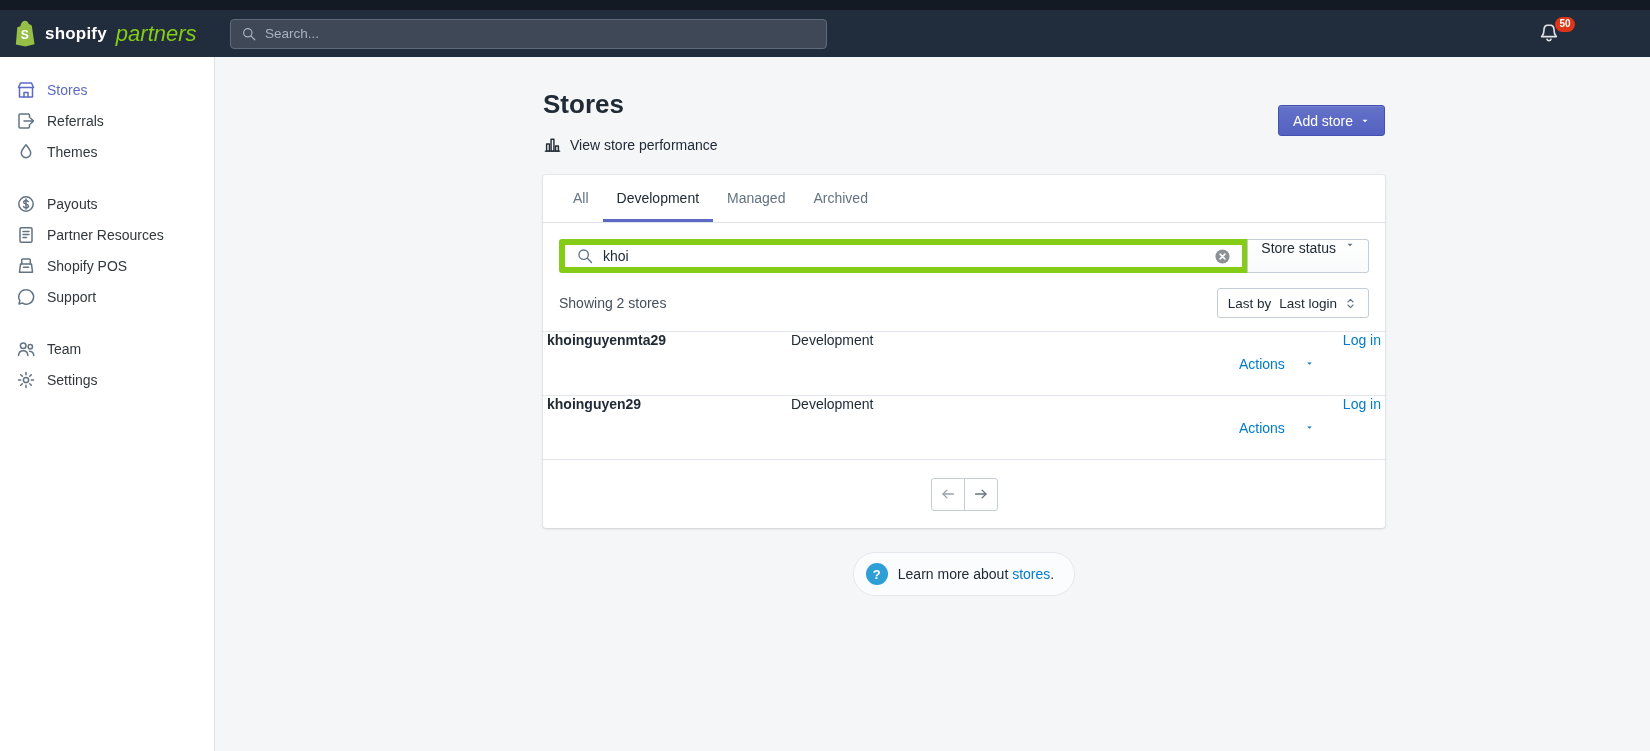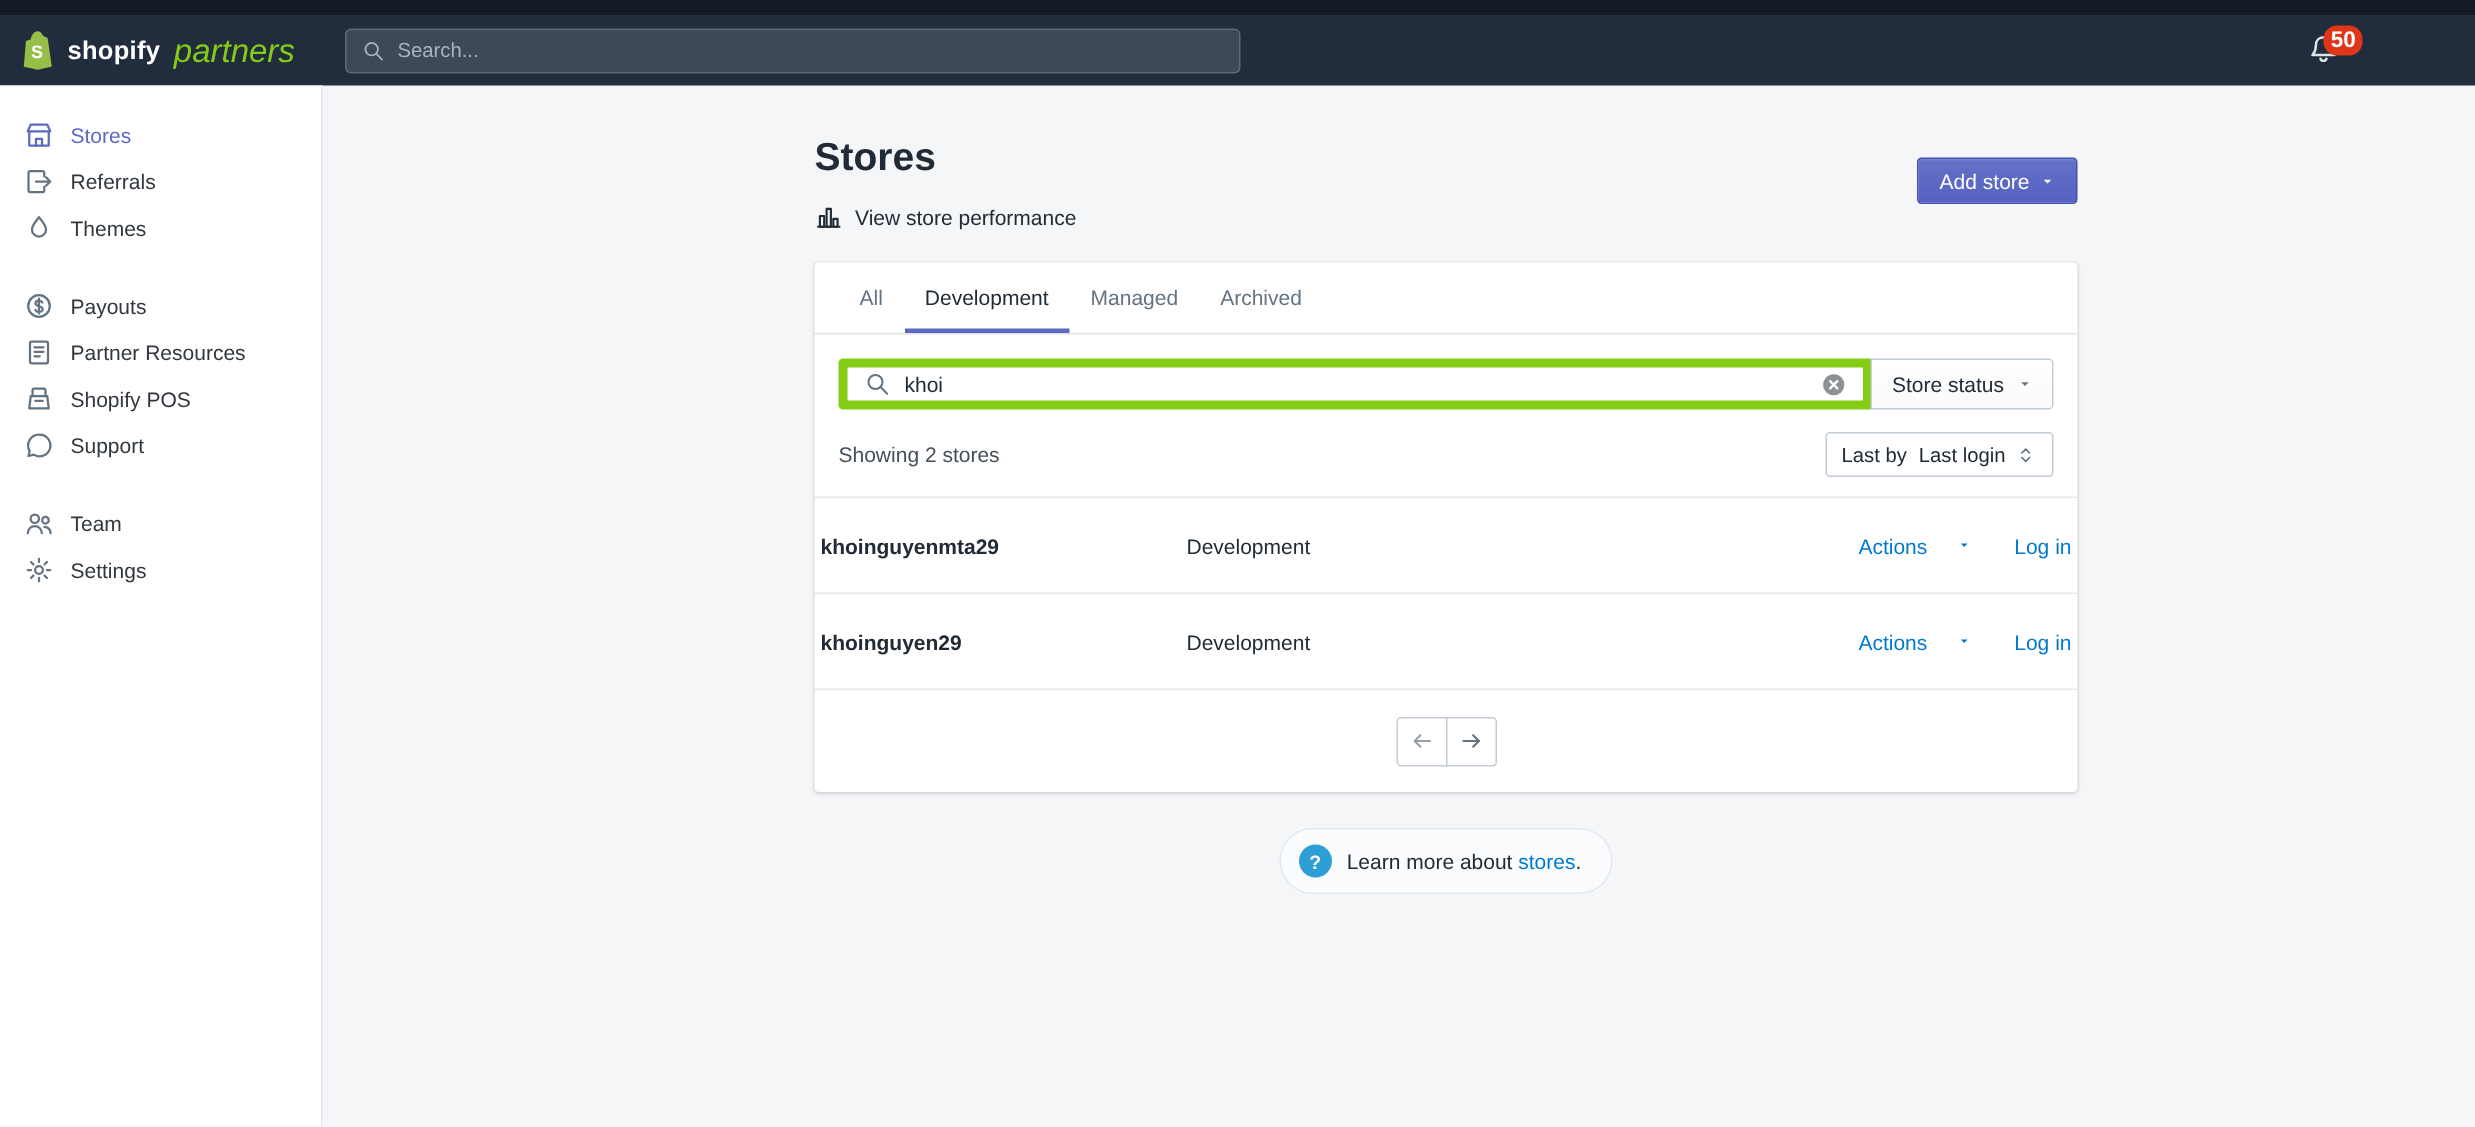--- a/index.html
+++ b/index.html
@@ -19,21 +19,21 @@
   .brand{width:215px;flex:0 0 215px;display:flex;align-items:center;gap:8px;padding-left:13px}
   .brand-logo{width:24px;height:27px;display:block}
   .brand-shopify{color:#fff;font-weight:700;font-size:17px;letter-spacing:.2px}
   .brand-partners{color:#84cc16;font-weight:300;font-style:italic;font-size:22px;margin-left:1px}
   .hsearch{margin-left:15px;width:597px;height:30px;background:#3e4857;border:1px solid #5f6977;border-radius:4px;display:flex;align-items:center;padding:0 10px;gap:8px}
   .hsearch .icon{color:#aab2bd}
   .hsearch input{flex:1;background:transparent;border:none;outline:none;color:#e6e9ed;font-size:13.5px;font-family:inherit}
   .hsearch input::placeholder{color:#aab2bd}
   .bell-wrap{margin-left:auto;margin-right:88px;position:relative;width:24px;height:24px;cursor:pointer}
   .bell-wrap .icon{color:#dfe3e8;width:22px;height:22px}
-  .nbadge{position:absolute;top:-5px;right:-13px;background:var(--badge);color:#fff;font-size:15px;font-weight:700;line-height:1;border-radius:9px;padding:2.5px 4.5px;min-width:18px;text-align:center}
+  .nbadge{position:absolute;top:-5px;right:-13px;background:var(--badge);color:#fff;font-size:10px;font-weight:700;line-height:1;border-radius:9px;padding:2.5px 4.5px;min-width:18px;text-align:center}
 
   
   .bodyrow{display:flex;height:694px}
   .sidebar{width:215px;flex:0 0 215px;background:#fff;border-right:1px solid #dfe3e8;padding-top:17px}
   .nav-group{margin-bottom:21px}
   .nav-item{display:flex;align-items:center;gap:11px;padding:5.5px 16px;font-size:14px;color:#31373d;cursor:pointer;text-decoration:none}
   .nav-item .icon{color:#637381;width:20px;height:20px;flex:0 0 20px}
   .nav-item.active,.nav-item.active .icon{color:var(--accent)}
 
   .main{flex:1;overflow:hidden}
@@ -52,30 +52,30 @@
   .card{margin-top:21px;background:#fff;border-radius:3px;box-shadow:0 0 0 1px rgba(63,63,68,.05),0 1px 3px rgba(63,63,68,.15)}
   .tabs{display:flex;padding:0 16px;border-bottom:1px solid #dfe3e8}
   .tab{padding:0 14px;line-height:47px;font-size:14px;color:#637381;cursor:pointer}
   .tab.active{color:#212b36;box-shadow:inset 0 -3px 0 var(--accent)}
 
   .filter-row{display:flex;padding:16px 16px 12px}
   .search-field{flex:1;display:flex;align-items:center;gap:9px;border:6px solid #84cc16;border-radius:3px 0 0 3px;height:34px;padding:0 11px;background:#fff}
   .search-field .icon{color:#637381;width:18px;height:18px}
   .search-field input{flex:1;border:none;outline:none;font-size:14px;color:#212b36;font-family:inherit}
   .clear-btn{width:17px;height:17px;cursor:pointer;border:none;background:transparent;padding:0;display:flex}
-  .btn-status{display:flex;align-items:center;gap:9px;border:1px solid #c4cdd5;margin-left:-1px;border-radius:0 3px 3px 0;padding:0 13px;height:34px;background:linear-gradient(to bottom,#fff,#f9fafb);font-size:14px;color:#212b36;font-family:inherit;cursor:pointer}
+  .btn-status{display:flex;align-items:flex-start;gap:9px;border:1px solid #c4cdd5;margin-left:-1px;border-radius:0 3px 3px 0;padding:0 13px;height:34px;background:linear-gradient(to bottom,#fff,#f9fafb);font-size:14px;color:#212b36;font-family:inherit;cursor:pointer}
   .btn-status .caret{color:#637381}
 
   .meta-row{display:flex;justify-content:space-between;align-items:center;padding:3px 16px 13px}
   .count-text{font-size:14px;color:#454f5b}
   .sort-box{display:flex;align-items:center;gap:6px;border:1px solid #c4cdd5;border-radius:3px;height:30px;padding:0 10px;background:#fff;font-size:13.5px;color:#212b36;font-family:inherit;cursor:pointer}
   .sort-box .sort-prefix{margin-right:2px}
   .sort-box .icon{color:#637381;width:15px;height:15px}
 
-  .store-row{display:flex;align-items:center;border-top:1px solid #e3e6ea;height:64px;padding:0 4px}
+  .store-row{display:flex;border-top:1px solid #e3e6ea;height:64px;padding:0 4px}
   .store-name{width:244px;font-size:14px;font-weight:700;color:#212b36;cursor:pointer}
   .store-type{flex:1;font-size:14px;color:#212b36}
   .row-actions{display:flex;align-items:center;gap:20px;color:var(--link);font-size:14px;margin-right:29px;cursor:pointer}
   .row-actions .caret{width:9px;height:9px}
   .row-login{color:var(--link);font-size:14px;cursor:pointer;text-decoration:none}
 
   .pagination{border-top:1px solid #e3e6ea;height:69px;display:flex;align-items:center;justify-content:center}
   .page-btn{width:34px;height:33px;background:#fff;border:1px solid #c4cdd5;display:flex;align-items:center;justify-content:center;cursor:pointer;padding:0}
   .page-btn .icon{width:18px;height:18px;color:#637381}
   .page-btn.prev{border-radius:3px 0 0 3px}

